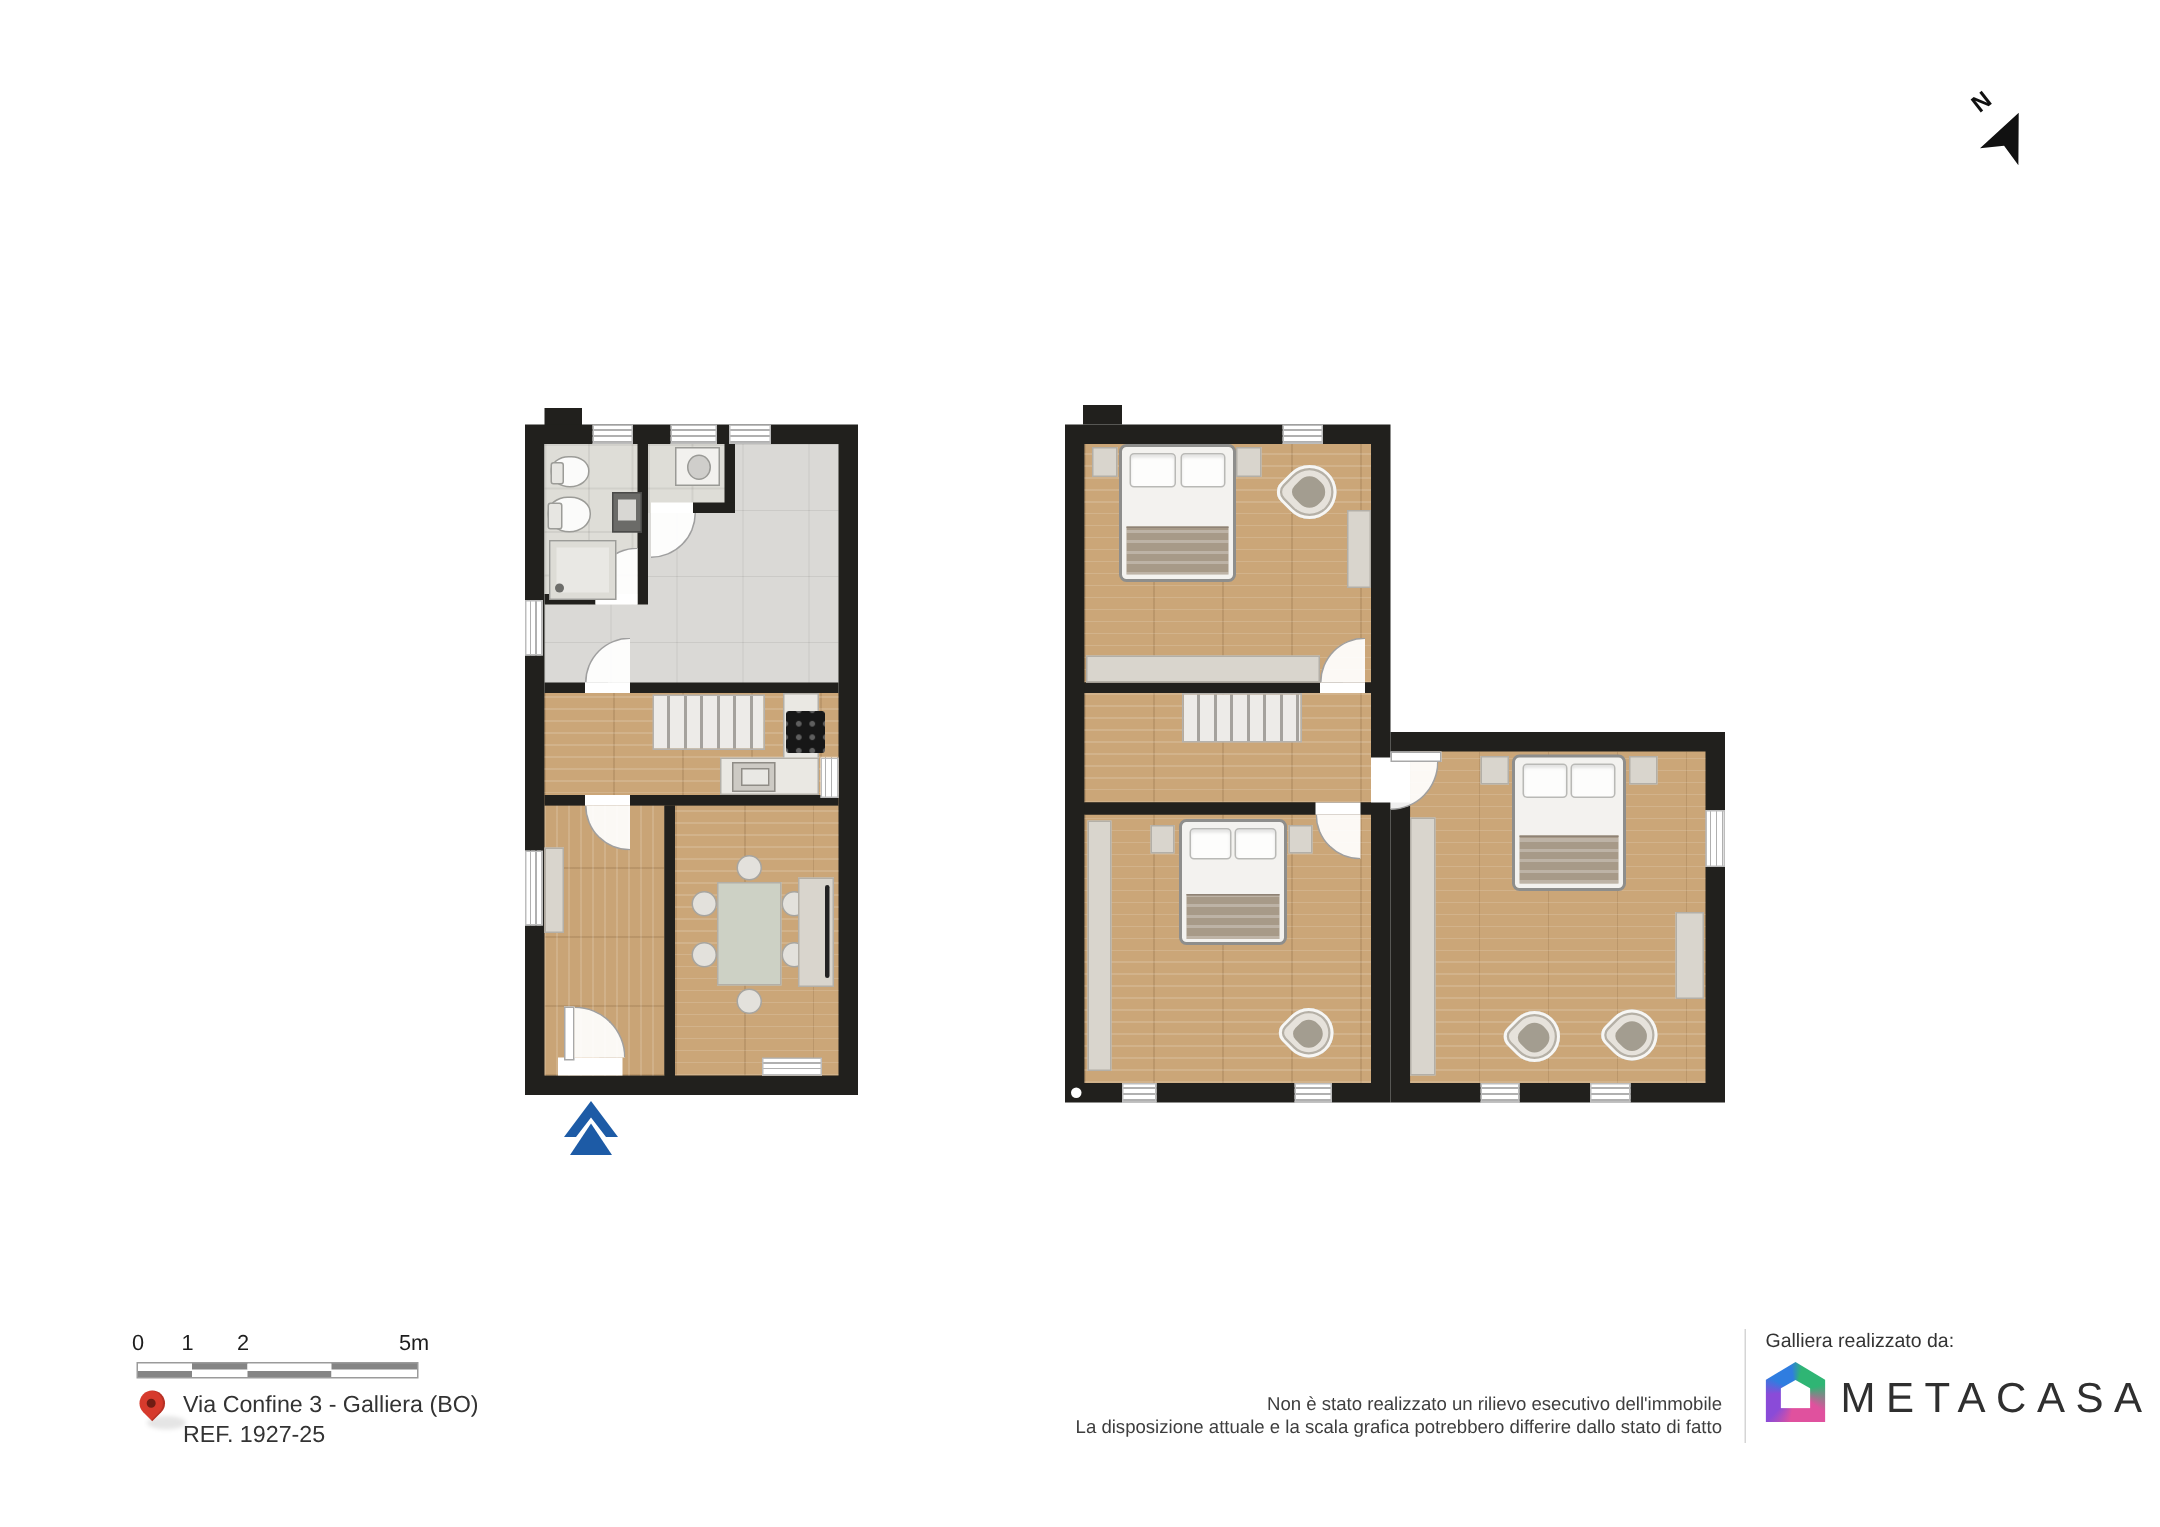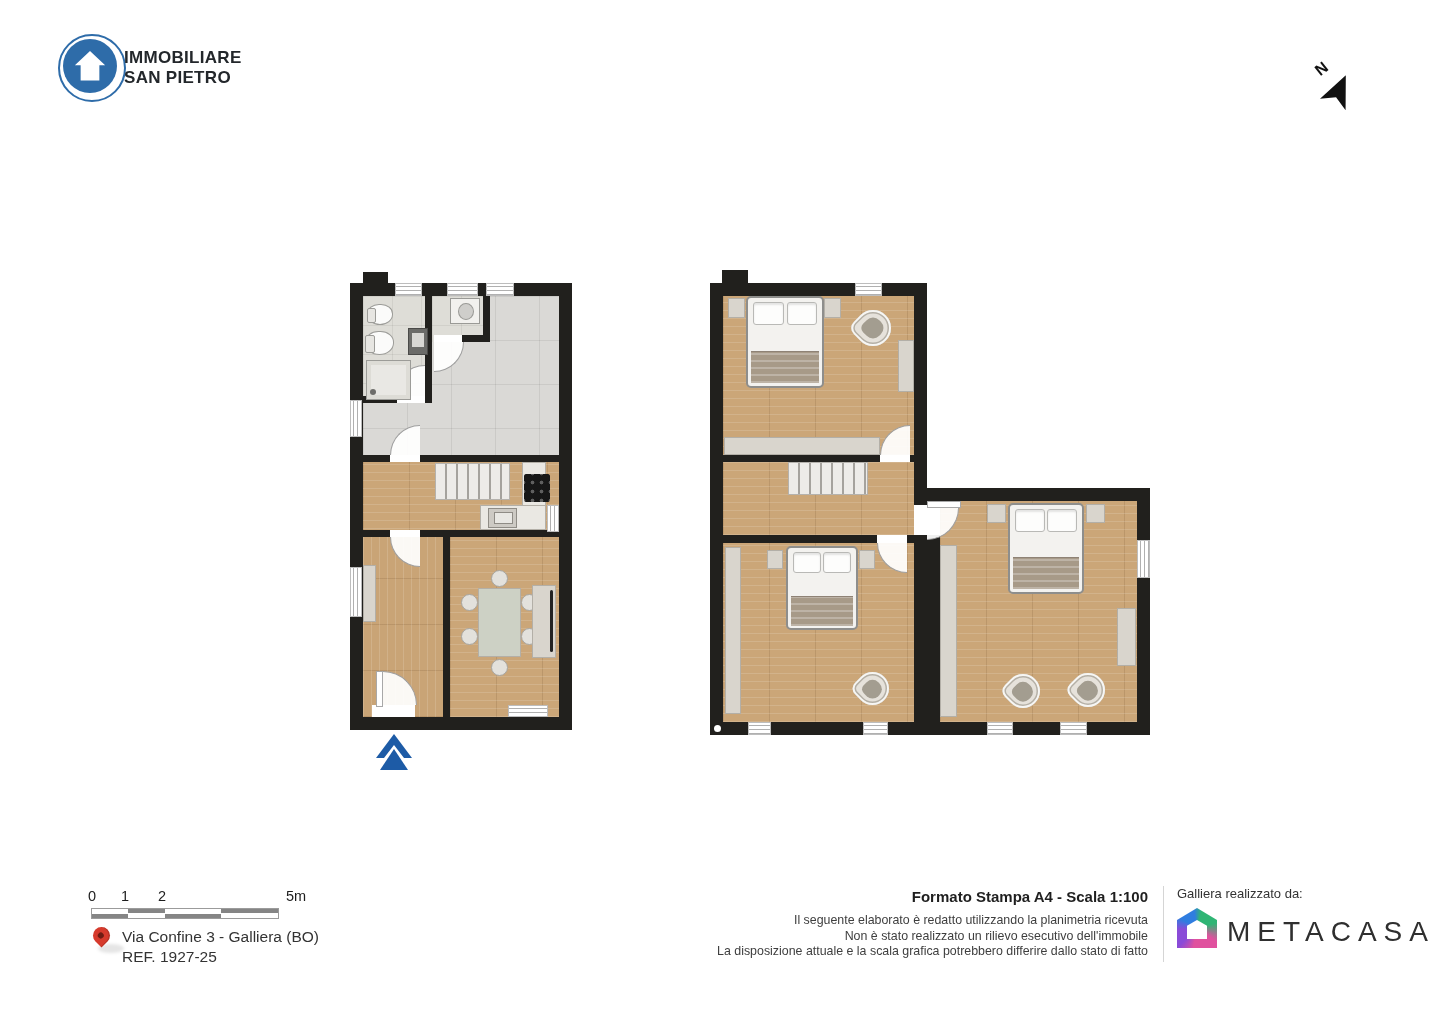--- a/index.html
+++ b/index.html
@@ -86,27 +86,20 @@
   .meta-inner{position:absolute;left:10px;right:10px;top:12px;bottom:9px;background:#fff;
      clip-path:polygon(50% 0%,100% 30%,100% 100%,0% 100%,0% 30%);}
   .meta-word{position:absolute;font-size:28px;letter-spacing:7px;color:#2f2f2f;font-weight:400;}
   .north-n{position:absolute;font-size:16px;font-weight:bold;color:#111;transform:rotate(-38deg);}
 </style>
 </head>
 <body>
 
 <div class="canvas">
 
-  <div class="abs" style="left:58px;top:32px;width:260px;height:80px;">
-    <div class="agency-ring" style="left:0;top:2px;width:64px;height:64px;"></div>
-    <div class="agency-circle" style="left:5px;top:7px;width:54px;height:54px;"></div>
-    <div class="agency-house" style="left:14px;top:16px;width:36px;height:36px;"></div>
-    <div class="agency-name" style="left:66px;top:16px;">IMMOBILIARE</div>
-    <div class="agency-name" style="left:66px;top:36px;">SAN PIETRO</div>
-  </div>
 
   <div class="abs" style="left:1312px;top:58px;width:50px;height:60px;">
     <span class="north-n" style="left:4px;top:2px;">N</span>
     <svg width="34" height="38" style="position:absolute;left:10px;top:16px;transform:rotate(24deg);">
       <polygon points="16,0 30,32 16,24 2,32" fill="#111"></polygon>
     </svg>
   </div>
 
   <div class="abs" style="left:350px;top:272px;width:222px;height:505px;">
     <div class="wall" style="left:13px;top:0;width:25px;height:12px;"></div>
@@ -261,21 +254,21 @@
         <i></i>
       </div>
     <div class="furn" style="left:412px;top:338px;width:19px;height:58px;"></div>
     <div class="dot" style="left:9px;top:455px;width:7px;height:7px;"></div>
   </div>
 
   <div class="abs" style="left:90px;top:888px;width:200px;height:32px;">
     <span class="scale-label" style="left:-2px;top:0;">0</span>
     <span class="scale-label" style="left:31px;top:0;">1</span>
     <span class="scale-label" style="left:68px;top:0;">2</span>
-    <span class="scale-label" style="left:176px;top:0;margin-left:20px;">5m</span>
+    <span class="scale-label" style="left:176px;top:0;">5m</span>
     <div class="abs" style="left:2px;top:21px;width:186px;height:9px;box-shadow:0 0 0 1px #9b9b9b;">
       <div class="seg" style="left:0;top:0;width:36px;background:#fff;"></div>
       <div class="seg" style="left:36px;top:0;width:37px;background:#858585;"></div>
       <div class="seg" style="left:73px;top:0;width:56px;background:#fff;"></div>
       <div class="seg" style="left:129px;top:0;width:57px;background:#858585;"></div>
       <div class="seg" style="left:0;top:4.5px;width:36px;background:#858585;"></div>
       <div class="seg" style="left:36px;top:4.5px;width:37px;background:#fff;"></div>
       <div class="seg" style="left:73px;top:4.5px;width:56px;background:#858585;"></div>
       <div class="seg" style="left:129px;top:4.5px;width:57px;background:#fff;"></div>
     </div>
@@ -283,22 +276,20 @@
 
   <div class="abs" style="left:90px;top:924px;width:340px;height:54px;">
     <div class="pin-shadow" style="left:8px;top:20px;width:26px;height:9px;"></div>
     <div class="pin" style="left:3px;top:3px;">
         <b></b>
       </div>
     <div class="addr1" style="left:32px;top:4px;">Via Confine 3 - Galliera (BO)</div>
     <div class="addr2" style="left:32px;top:24px;">REF. 1927-25</div>
   </div>
 
-  <div class="pi-title" style="left:548px;top:888px;">Formato Stampa A4 - Scala 1:100</div>
-  <div class="pi-line" style="left:548px;top:913px;">Il seguente elaborato è redatto utilizzando la planimetria ricevuta</div>
   <div class="pi-line" style="left:548px;top:929px;">Non è stato realizzato un rilievo esecutivo dell'immobile</div>
   <div class="pi-line" style="left:548px;top:944px;">La disposizione attuale e la scala grafica potrebbero differire dallo stato di fatto</div>
 
   <div class="vdivider" style="left:1163px;top:886px;height:76px;"></div>
   <div class="credits-label" style="left:1177px;top:886px;">Galliera realizzato da:</div>
   <div class="meta-logo" style="left:1177px;top:908px;width:40px;height:40px;">
     <div class="meta-outer"></div>
     <div class="meta-inner"></div>
   </div>
   <div class="meta-word" style="left:1227px;top:916px;">METACASA</div>

